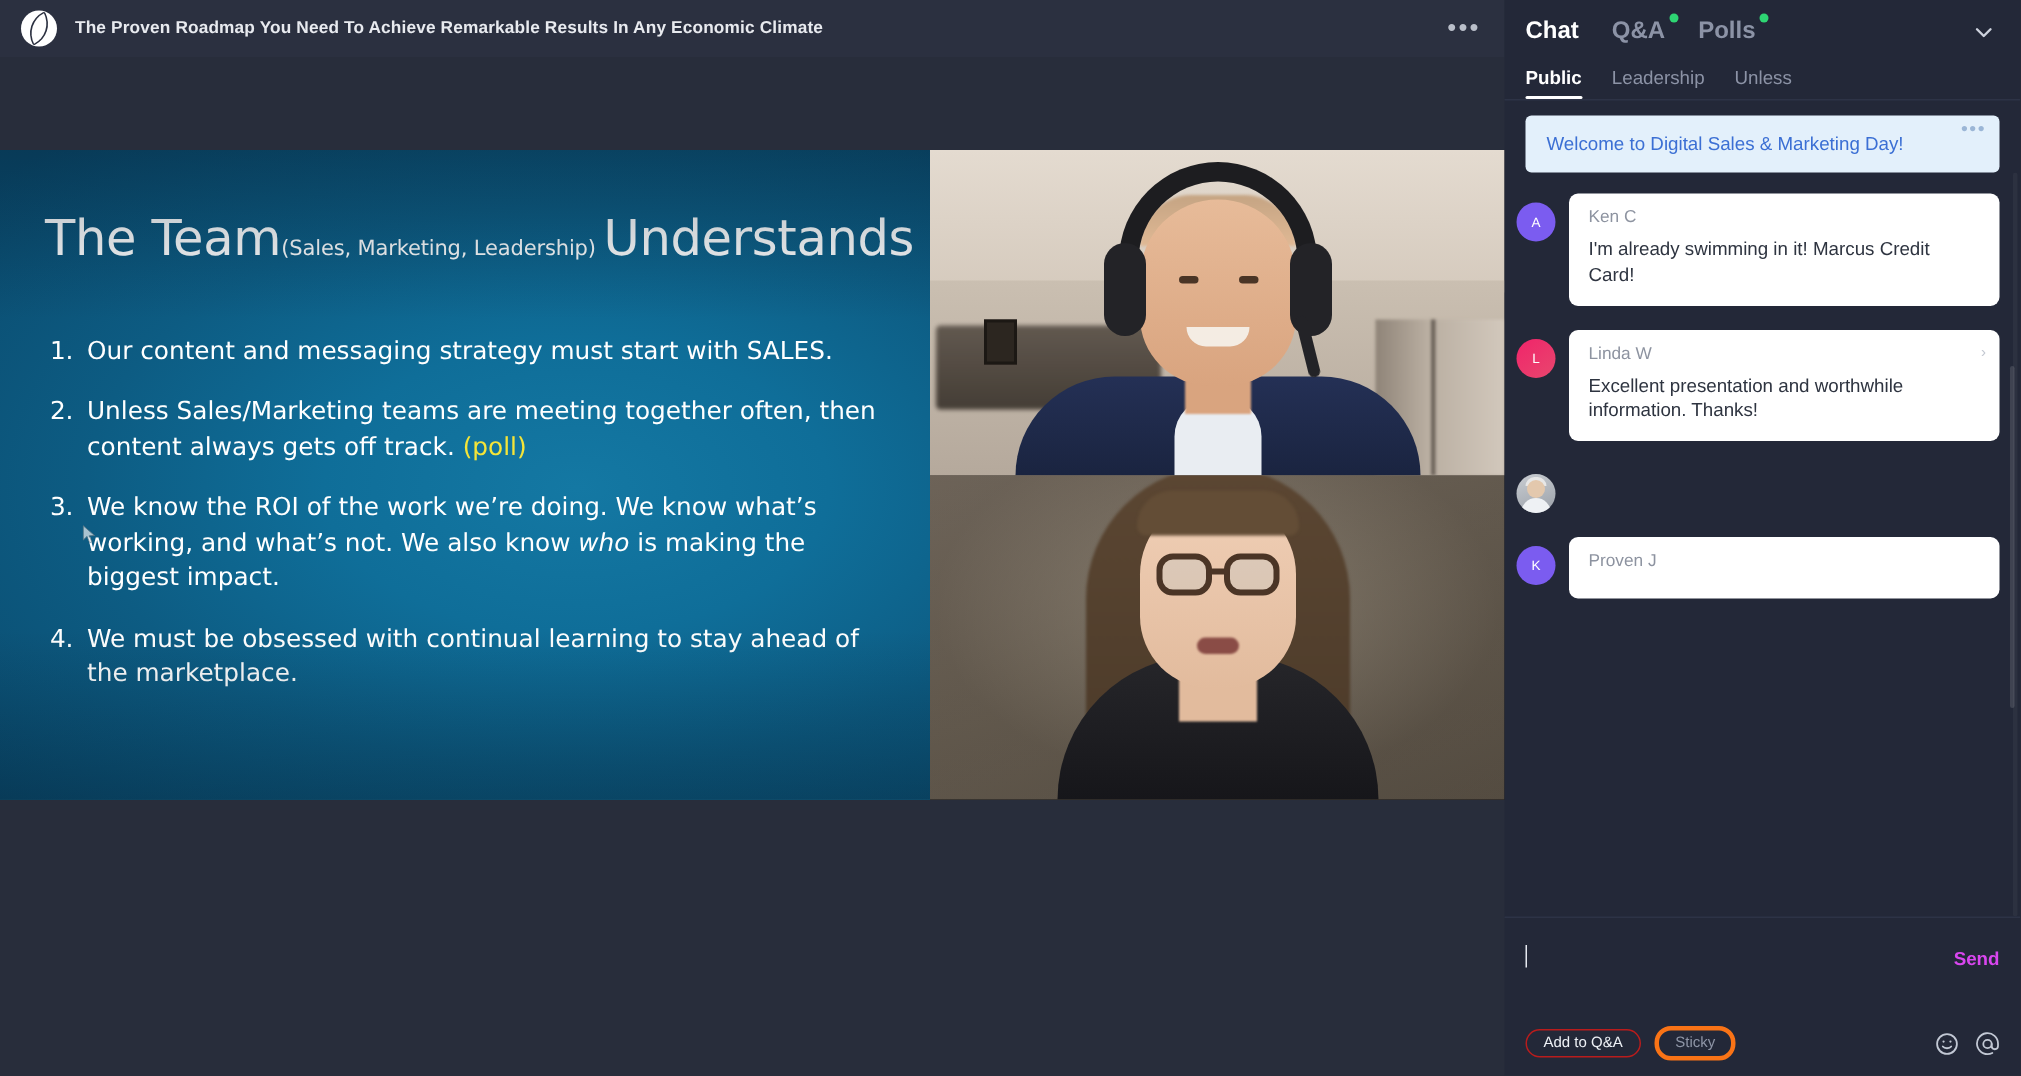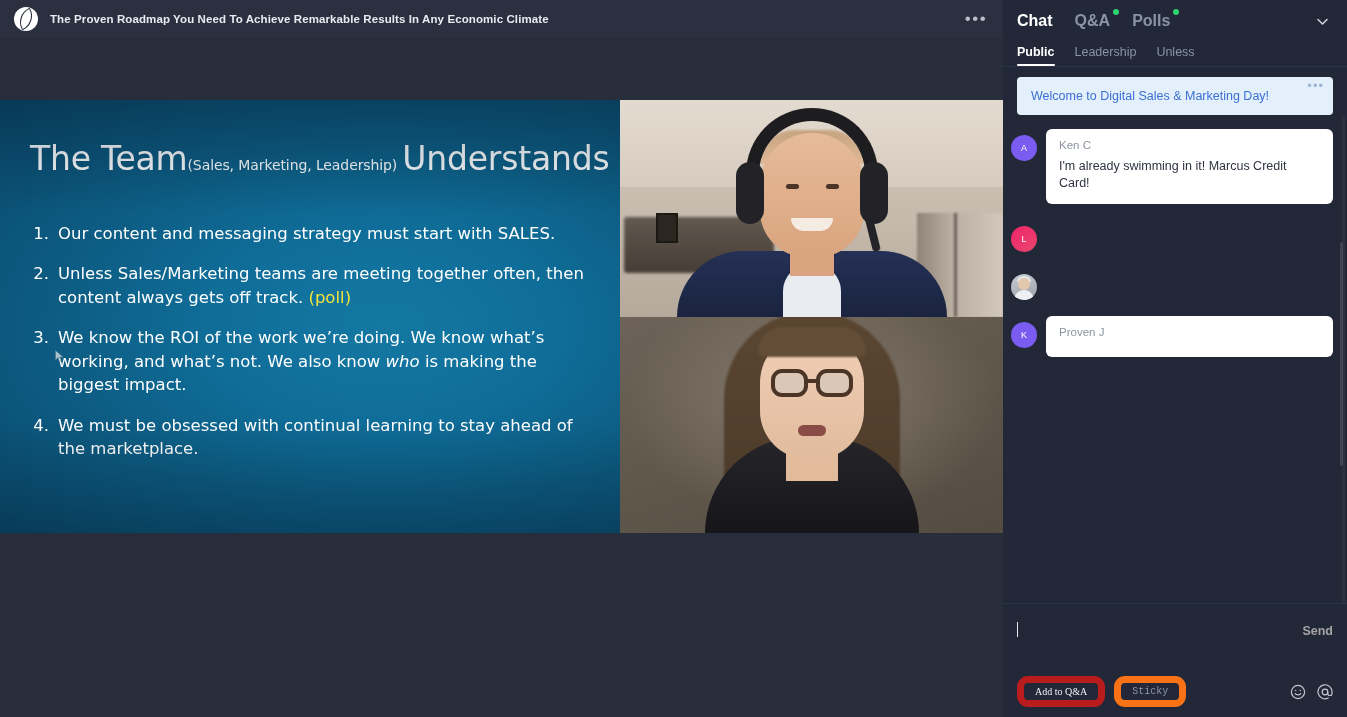--- a/index.html
+++ b/index.html
@@ -238,30 +238,30 @@
   .composer-row { display:flex; align-items:flex-start; }
   .input-area {
     flex:1; min-height:44px; position:relative; font-size:12.5px; color:#e6e9f0;
     cursor:text; padding-top:4px;
   }
   .caretbar {
     display:inline-block; width:1px; height:15px; background:#e6e9f0;
     vertical-align:-2px;
   }
   .send-btn {
-    font-size:12.5px; font-weight:bold; color:#a3a3a3; cursor:pointer;
+    font-size:12.5px; font-weight:bold; color:#d946ef; cursor:pointer;
     margin-left:12px; padding-top:6px; user-select:none; white-space:nowrap;
   }
   .composer-actions { display:flex; align-items:center; margin-top:14px; }
   .pill {
     font-size:10px; border:1px solid #6d7governmentalRENT; border-radius:11px;
     padding:3px 11px; margin-right:9px; cursor:pointer; user-select:none; white-space:nowrap;
   }
-  .pill.primary { color:#eef1f6; border:7px solid #b91c1c;font-family:Liberation Serif, serif; }
-  .pill.secondary { color:#8e95a6; border:7px solid #f97316;font-family:Liberation Mono, monospace; }
+  .pill.primary { color:#eef1f6; border:1px solid #b91c1c; }
+  .pill.secondary { color:#8e95a6; border:3px solid #f97316; }
   .composer-icons { margin-left:auto; display:flex; align-items:center; gap:11px; }
   .c-icon { width:16px; height:16px; color:#c2c8d4; cursor:pointer; display:block; }
   .c-icon svg { display:block; }
 </style>
 </head>
 <body>
 
 <div class="app">
 
   <div class="stage">
@@ -394,20 +394,25 @@
         <div class="bubble">
           <div class="who">Ken C</div>
           <div class="body">I'm already swimming in it!  Marcus Credit Card!</div>
         </div>
       </div>
 
       <div class="msg-row">
         <div class="avatar" style="background:linear-gradient(140deg,#f0246a,#e8476e)">
           <span>L</span>
         </div>
+        <div class="bubble">
+          <div class="who">Linda W</div>
+          <div class="body">Excellent presentation and worthwhile information. Thanks!</div>
+          <div class="caret">›</div>
+        </div>
       </div>
 
       <div class="msg-row">
         <div class="avatar photo">
           <span class="p-body"></span>
           <span class="p-hair"></span>
           <span class="p-head"></span>
         </div>
       </div>
 

